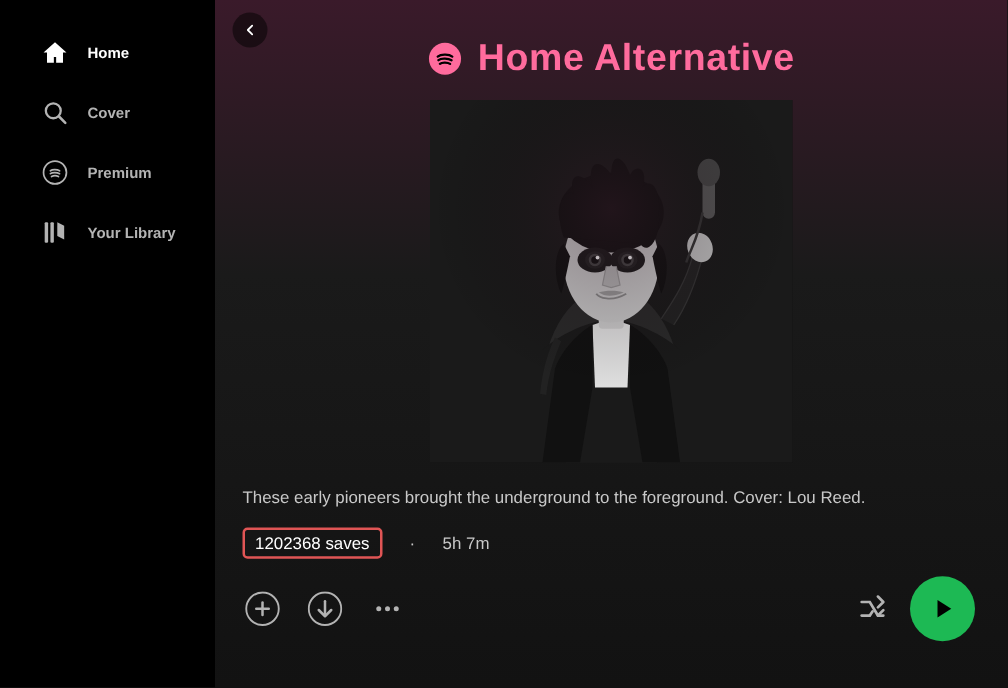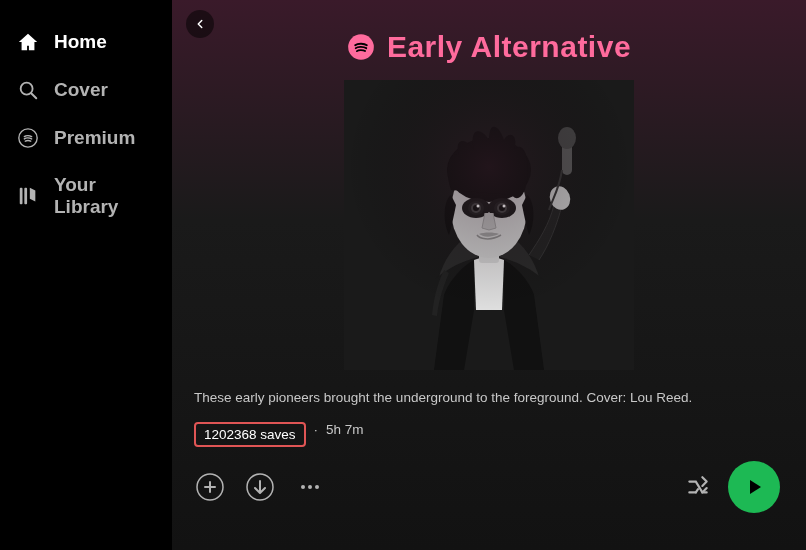--- a/index.html
+++ b/index.html
@@ -23,24 +23,25 @@
       padding: 20px 0;
       gap: 4px;
     }
     .sidebar-item {
       display: flex;
       align-items: center;
       gap: 14px;
       padding: 10px 16px;
       cursor: pointer;
       border-radius: 4px;
-      font-size: 19px;
+      font-size: 12px;
       font-weight: 600;
       color: #b3b3b3;
       transition: color 0.2s;
+      margin-left: 16px;
     }
     .sidebar-item.active {
       color: #fff;
     }
     .sidebar-icon {
       width: 24px;
       height: 24px;
       display: flex;
       align-items: center;
       justify-content: center;
@@ -113,21 +114,22 @@
       width: 100%;
     }
     .description-text {
       font-size: 13.5px;
       color: #c8c8c8;
       line-height: 1.5;
     }
 
     .meta-row {
       display: flex;
-      gap: 8px;
+      align-items: center;
+      gap: 22px;
       padding: 14px 22px 0 22px;
     }
     .saves-badge {
       border: 2px solid #e05555;
       border-radius: 4px;
       padding: 3px 8px;
       font-size: 13.5px;
       color: #fff;
       font-weight: 500;
     }
@@ -249,21 +251,21 @@
 
     <div class="playlist-title-row">
       <span class="spotify-logo">
         <svg width="28" height="28" viewBox="0 0 24 24">
           <circle cx="12" cy="12" r="11" fill="#ff6b9d"></circle>
           <path d="M7 10.5 C9.5 8.5, 15 9, 17 10.5" stroke="black" stroke-width="1.6" stroke-linecap="round" fill="none"></path>
           <path d="M7.5 13 C9.5 11.2, 14.5 11.8, 16.5 13" stroke="black" stroke-width="1.6" stroke-linecap="round" fill="none"></path>
           <path d="M8.5 15.5 C10 14.2, 14 14.5, 15.5 15.5" stroke="black" stroke-width="1.6" stroke-linecap="round" fill="none"></path>
         </svg>
       </span>
-      <span class="playlist-title">Early Alternative</span>
+      <span class="playlist-title">Home Alternative</span>
     </div>
 
     <div class="album-art-wrapper">
 
       <svg width="290" height="290" viewBox="0 0 290 290" xmlns="http://www.w3.org/2000/svg">
 
         <rect width="290" height="290" fill="#0a0a0a"></rect>
 
         <rect width="290" height="290" fill="#1a1a1a"></rect>
 

